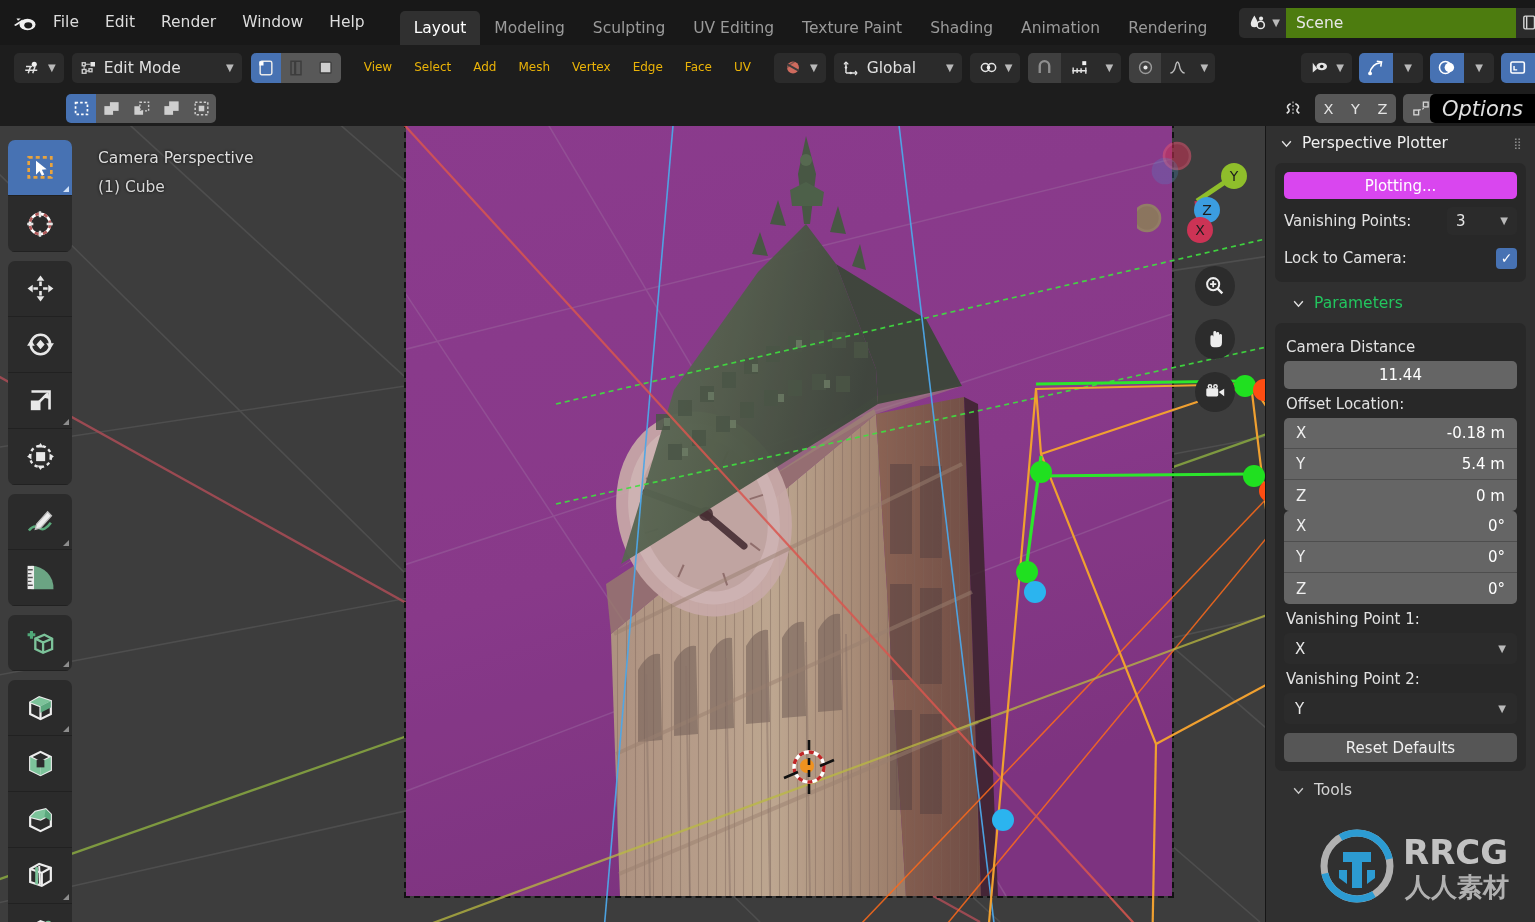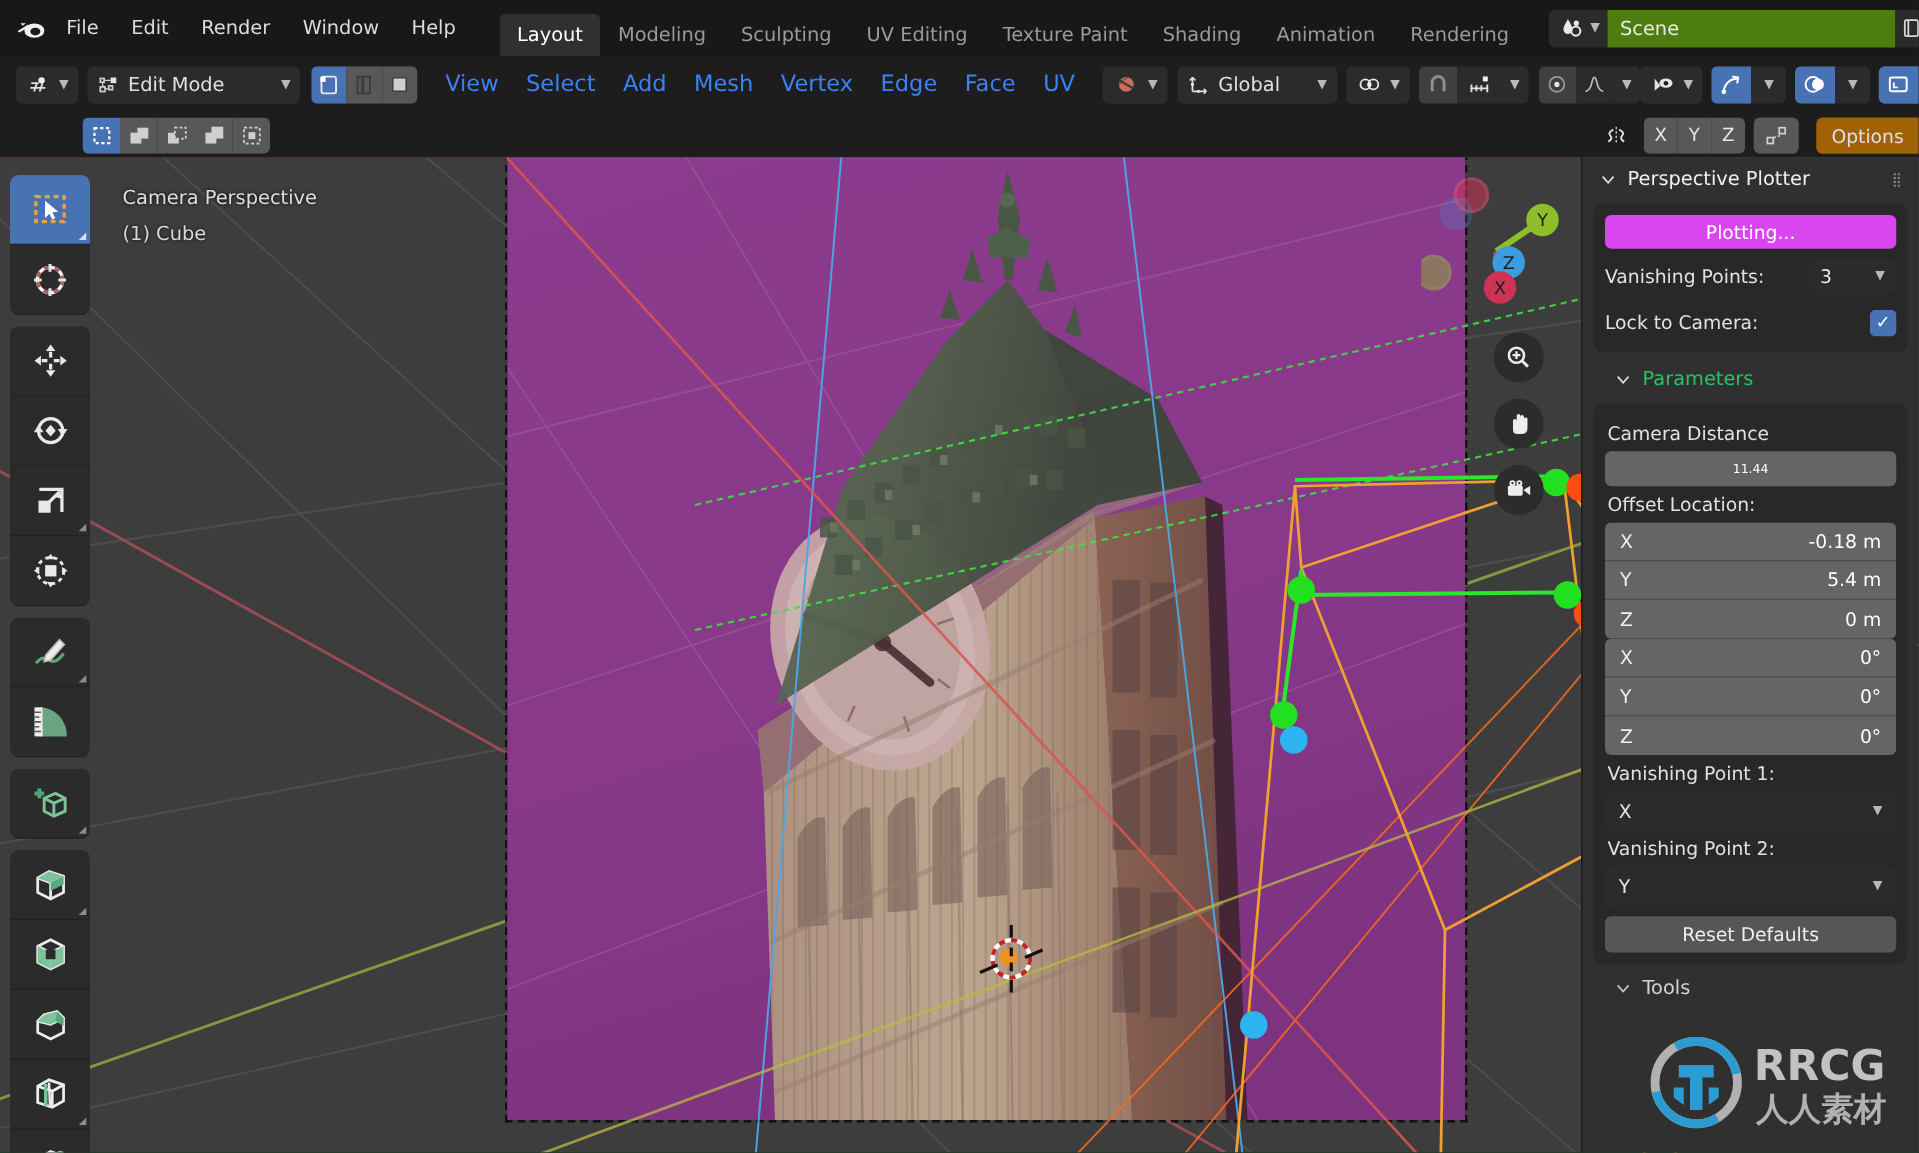--- a/index.html
+++ b/index.html
@@ -57,22 +57,22 @@
     font-size: 15.5px; color: #e0e0e0; white-space: nowrap;
   }
   .chev { font-size: 10px; color: #b9b9b9; line-height: 1; }
   .seg { display: flex; border-radius: 5px; overflow: hidden; }
   .seg > div {
     width: 30px; height: 30px; background: #585858;
     display: flex; align-items: center; justify-content: center;
   }
   .seg > div.on { background: #4772b3; }
   .vmenu {
-    padding: 0 11px; height: 45px; line-height: 45px; font-size: 18px;
-    color: #3b82f6; white-space: nowrap;
+    padding: 0 11px; height: 45px; line-height: 45px; font-size: 12px;
+    color: #eab308; white-space: nowrap;
   }
 
   
   #header3 {
     position: absolute; left: 0; top: 90px; width: 1535px; height: 36px;
     background: #1d1d1d;
   }
   #selmode {
     position: absolute; left: 66px; top: 94px;
     display: flex; border-radius: 5px; overflow: hidden;
@@ -90,23 +90,23 @@
   .xyz-seg > div {
     width: 27px; height: 29px; background: #585858; color: #e4e4e4;
     display: flex; align-items: center; justify-content: center; font-size: 14.5px;
   }
   .sq-btn {
     width: 36px; height: 29px; background: #585858; border-radius: 5px;
     display:flex; align-items:center; justify-content:center;
   }
   #options-btn {
     position: absolute; right: 0; top: 94px; height: 29px;
-    background: #a16207; border-radius: 5px 0 0 5px;
+    background: #000000; border-radius: 5px 0 0 5px;
     display: flex; align-items: center; padding: 0 12px;
-    font-size: 15px; color: #e0e0e0;
+    font-size: 21px; color: #e0e0e0; font-style: italic;
   }
 
   
   #ltoolbar {
     position: absolute; left: 8px; top: 140px; width: 64px;
     display: flex; flex-direction: column; gap: 9px;
   }
   .tgroup { display: flex; flex-direction: column; border-radius: 7px; overflow: hidden; }
   .titem {
     width: 64px; height: 56px; background: #2b2b2b;
@@ -186,21 +186,21 @@
     color: #fff; font-size: 14px; font-weight: bold;
   }
   .sub-head {
     display: flex; align-items: center; gap: 9px;
     padding: 12px 12px 8px 26px; font-size: 15.5px; color: #22c55e;
   }
   .field-label { font-size: 15px; color: #e2e2e2; padding: 6px 2px 5px 2px; }
   .val-field {
     background: #656565; border-radius: 5px; height: 28px;
     display: flex; align-items: center; justify-content: center;
-    font-size: 10px; color: #ffffff;
+    font-size: 15px; color: #ffffff;
   }
   .vec-group { border-radius: 5px; overflow: hidden; }
   .vec-row {
     background: #656565; height: 31px; display: flex; align-items: center;
     padding: 0 12px; font-size: 15px; color: #ffffff;
     border-bottom: 1px solid #4e4e4e;
   }
   .vec-row:last-child { border-bottom: none; }
   .vec-row .axis { width: 22px; text-align: left; color: #efefef; }
   .vec-row .num { flex: 1; text-align: right; }

